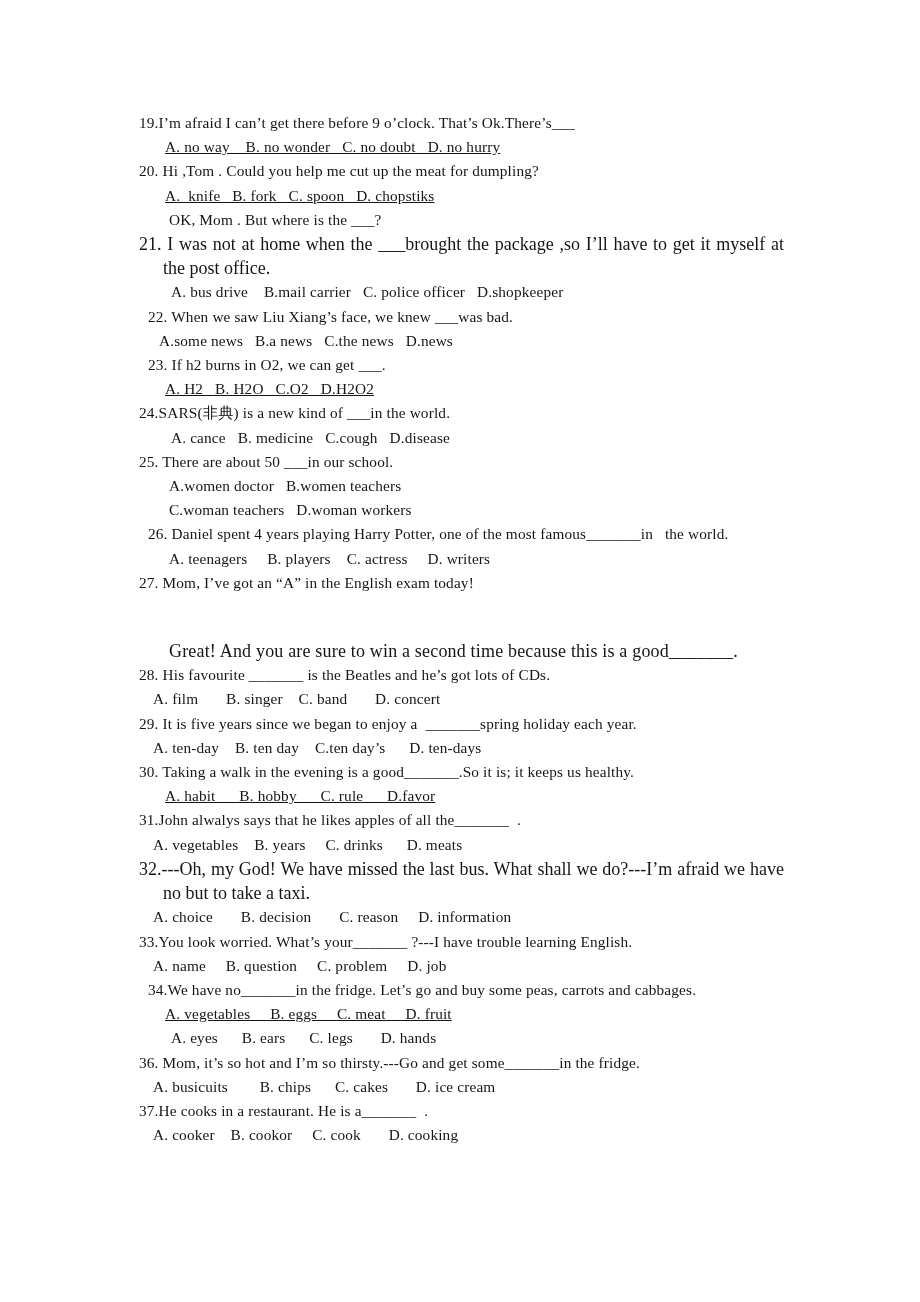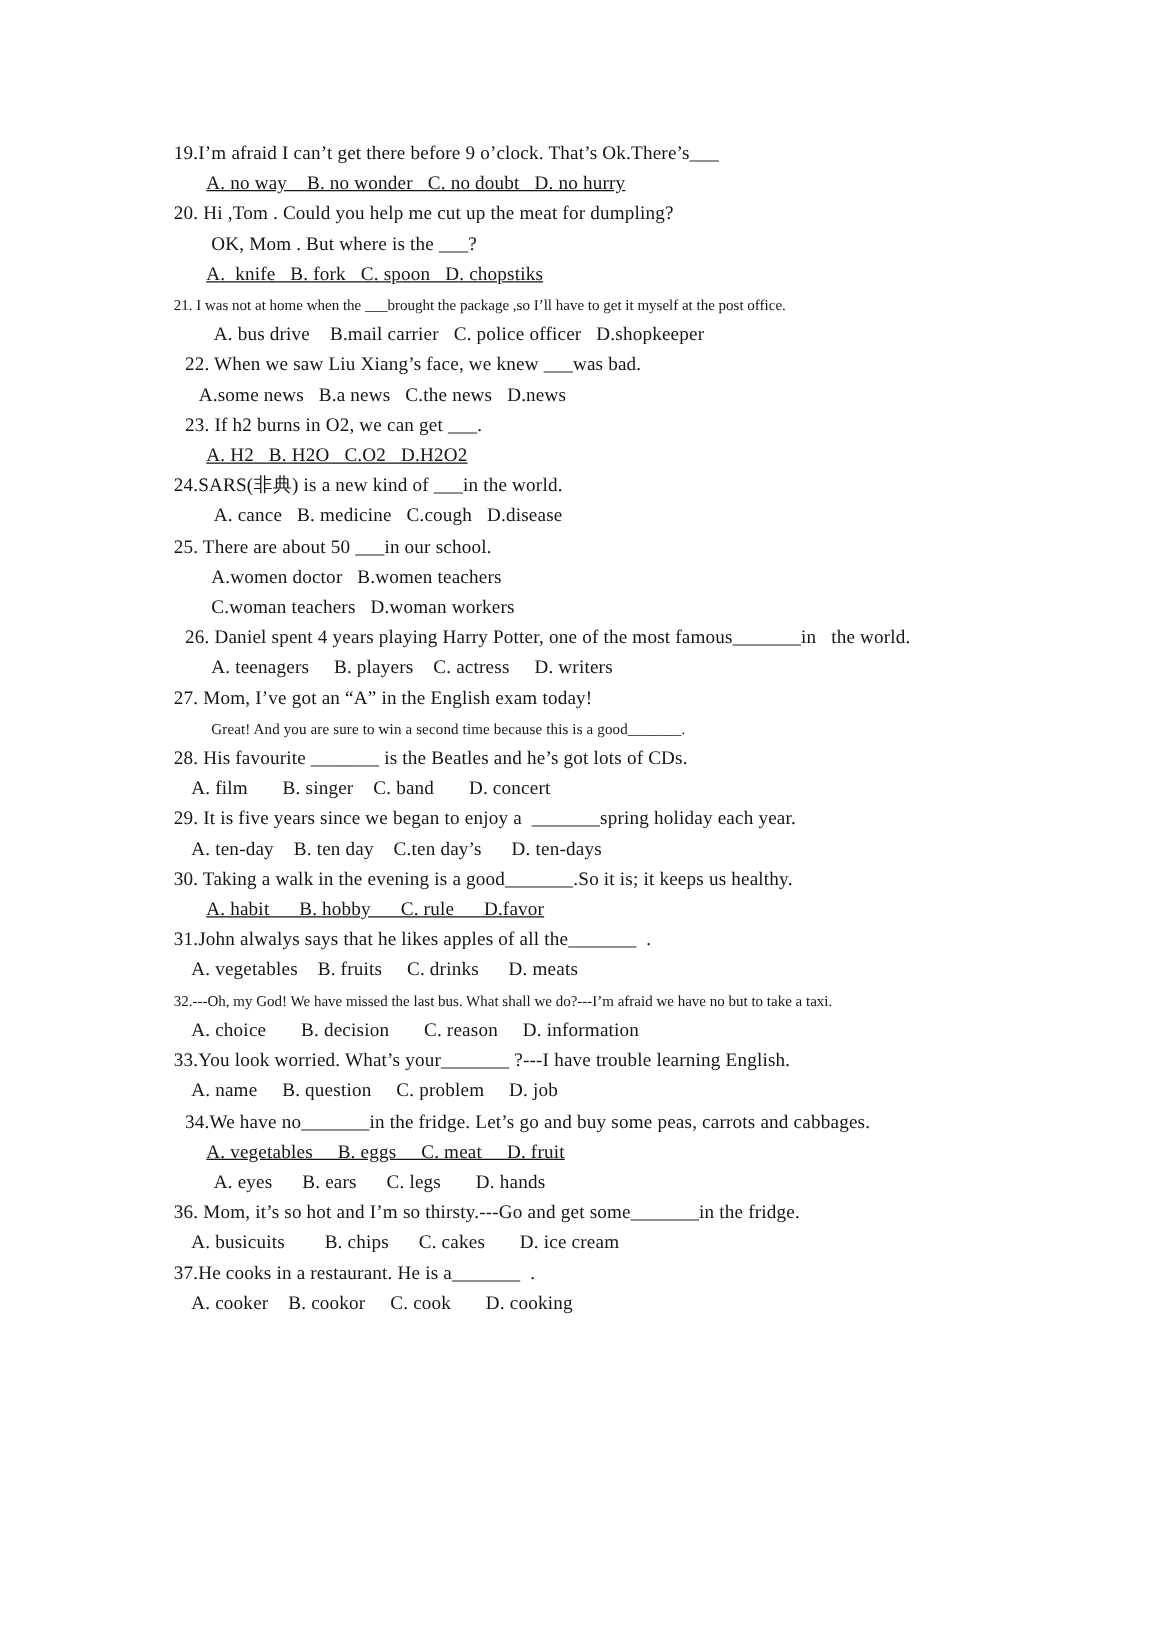--- a/index.html
+++ b/index.html
@@ -40,42 +40,42 @@
   .ind-0  { text-indent: 0; }
   .ind-1  { padding-left: 9px; font-family: Liberation Serif, serif; }
   .ind-opt-a { padding-left: 26px; text-decoration: underline; }
   .ind-opt-b { padding-left: 20px; }
   .ind-opt-c { padding-left: 32px; }
   .ind-opt-d { padding-left: 14px; }
   .ind-sub   { padding-left: 30px; }
 
   
   .para {
-    font-size: 12px;
+    font-size: 18px;
     line-height: 24.2px;
     text-align: justify;
     text-justify: inter-word;
     white-space: normal;
   }
   .para.hang2 { padding-left: 24px; text-indent: -24px; }
-  .para.wide { letter-spacing: 0.01em; }
+  .para.wide { letter-spacing: 0.01em; margin-top: 44px; }
   .nowrapline { white-space: pre; }
 </style>
 </head>
 <body>
 
 <div id="page">
   <div id="content">
 
     <div class="line ind-0 nowrapline">19.I’m afraid I can’t get there before 9 o’clock. That’s Ok.There’s___</div>
     <div class="line ind-opt-a nowrapline">A. no way    B. no wonder   C. no doubt   D. no hurry</div>
 
     <div class="line ind-0 nowrapline">20. Hi ,Tom . Could you help me cut up the meat for dumpling?</div>
+    <div class="line ind-opt-a nowrapline">A.  knife   B. fork   C. spoon   D. chopstiks</div>
     <div class="line ind-sub nowrapline">OK, Mom . But where is the ___?</div>
-    <div class="line ind-opt-a nowrapline">A.  knife   B. fork   C. spoon   D. chopstiks</div>
 
     <div class="para hang2">21. I was not at home when the ___brought the package ,so I’ll have to get it myself at the post office.</div>
     <div class="line ind-opt-c nowrapline">A. bus drive    B.mail carrier   C. police officer   D.shopkeeper</div>
 
     <div class="line ind-1 nowrapline">22. When we saw Liu Xiang’s face, we knew ___was bad.</div>
     <div class="line ind-opt-b nowrapline">A.some news   B.a news   C.the news   D.news</div>
 
     <div class="line ind-1 nowrapline">23. If h2 burns in O2, we can get ___.</div>
     <div class="line ind-opt-a nowrapline">A. H2   B. H2O   C.O2   D.H2O2</div>
 
@@ -95,21 +95,21 @@
     <div class="line ind-0 nowrapline">28. His favourite _______ is the Beatles and he’s got lots of CDs.</div>
     <div class="line ind-opt-d nowrapline">A. film       B. singer    C. band       D. concert</div>
 
     <div class="line ind-0 nowrapline">29. It is five years since we began to enjoy a  _______spring holiday each year.</div>
     <div class="line ind-opt-d nowrapline">A. ten-day    B. ten day    C.ten day’s      D. ten-days</div>
 
     <div class="line ind-0 nowrapline">30. Taking a walk in the evening is a good_______.So it is; it keeps us healthy.</div>
     <div class="line ind-opt-a nowrapline">A. habit      B. hobby      C. rule      D.favor</div>
 
     <div class="line ind-0 nowrapline">31.John alwalys says that he likes apples of all the_______  .</div>
-    <div class="line ind-opt-d nowrapline">A. vegetables    B. fruits     C. drinks      D. meats</div>
+    <div class="line ind-opt-d nowrapline">A. vegetables    B. years     C. drinks      D. meats</div>
 
     <div class="para hang2">32.---Oh, my God! We have missed the last bus. What shall we do?---I’m afraid we have no but to take a taxi.</div>
     <div class="line ind-opt-d nowrapline">A. choice       B. decision       C. reason     D. information</div>
 
     <div class="line ind-0 nowrapline">33.You look worried. What’s your_______ ?---I have trouble learning English.</div>
     <div class="line ind-opt-d nowrapline">A. name     B. question     C. problem     D. job</div>
 
     <div class="line ind-1 nowrapline">34.We have no_______in the fridge. Let’s go and buy some peas, carrots and cabbages.</div>
     <div class="line ind-opt-a nowrapline">A. vegetables     B. eggs     C. meat     D. fruit</div>
 

